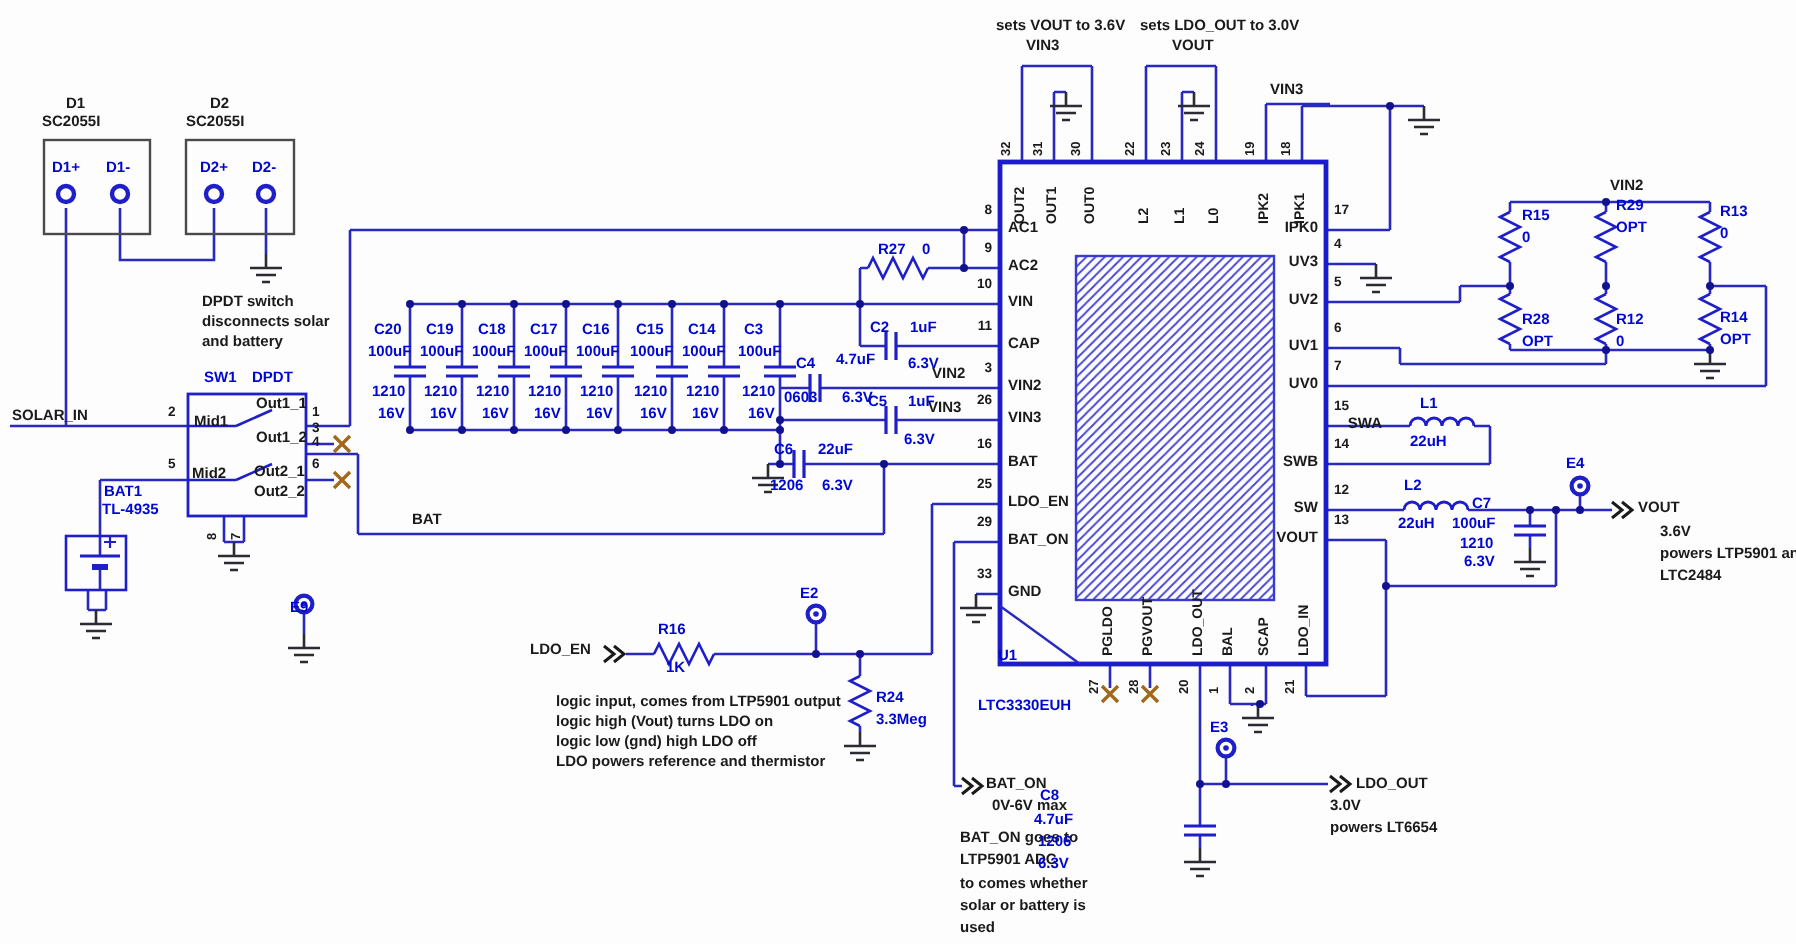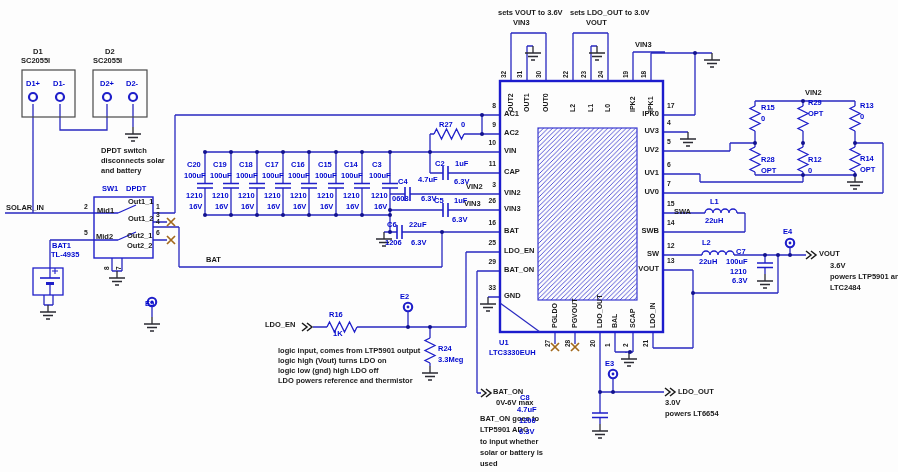--- a/index.html
+++ b/index.html
@@ -368,25 +368,25 @@
 <div class="b" style="left:438px;top:356px">3.3Meg</div>
 <div class="t" style="left:278px;top:347px">logic input, comes from LTP5901 output</div>
 <div class="t" style="left:278px;top:357px">logic high (Vout) turns LDO on</div>
 <div class="t" style="left:278px;top:367px">logic low (gnd) high LDO off</div>
 <div class="t" style="left:278px;top:377px">LDO powers reference and thermistor</div>
 
 <div class="t" style="left:493px;top:388px">BAT_ON</div>
 <div class="t" style="left:496px;top:399px">0V-6V max</div>
 <div class="t" style="left:480px;top:415px">BAT_ON goes to</div>
 <div class="t" style="left:480px;top:426px">LTP5901 ADC</div>
-<div class="t" style="left:480px;top:438px">to input whether</div>
+<div class="t" style="left:480px;top:438px">to comes whether</div>
 <div class="t" style="left:480px;top:449px">solar or battery is</div>
 <div class="t" style="left:480px;top:460px">used</div>
 
-<div class="b" style="left:499px;top:339px">U1</div>
+<div class="b" style="left:499px;top:324px">U1</div>
 <div class="b" style="left:489px;top:349px">LTC3330EUH</div>
 
 <div class="b" style="left:605px;top:360px">E3</div>
 <div class="b" style="left:520px;top:394px">C8</div>
 <div class="b" style="left:517px;top:406px">4.7uF</div>
 <div class="b" style="left:519px;top:417px">1206</div>
 <div class="b" style="left:519px;top:428px">6.3V</div>
 <div class="t" style="left:678px;top:388px">LDO_OUT</div>
 <div class="t" style="left:665px;top:399px">3.0V</div>
 <div class="t" style="left:665px;top:410px">powers LT6654</div>

